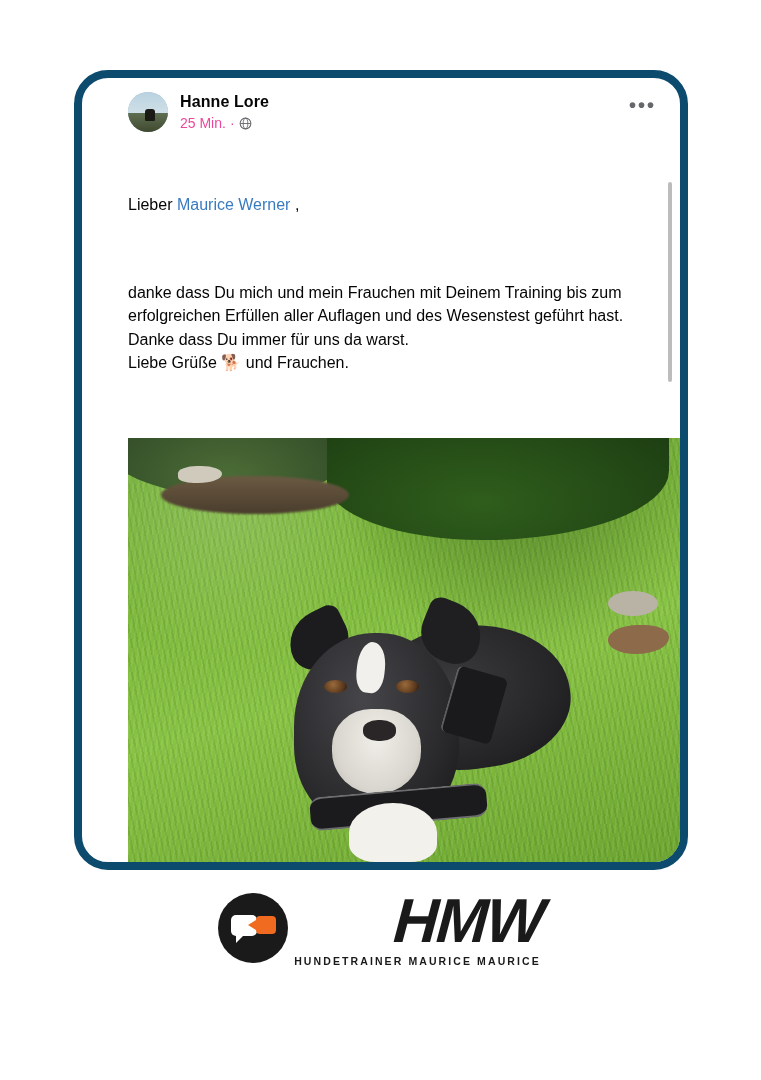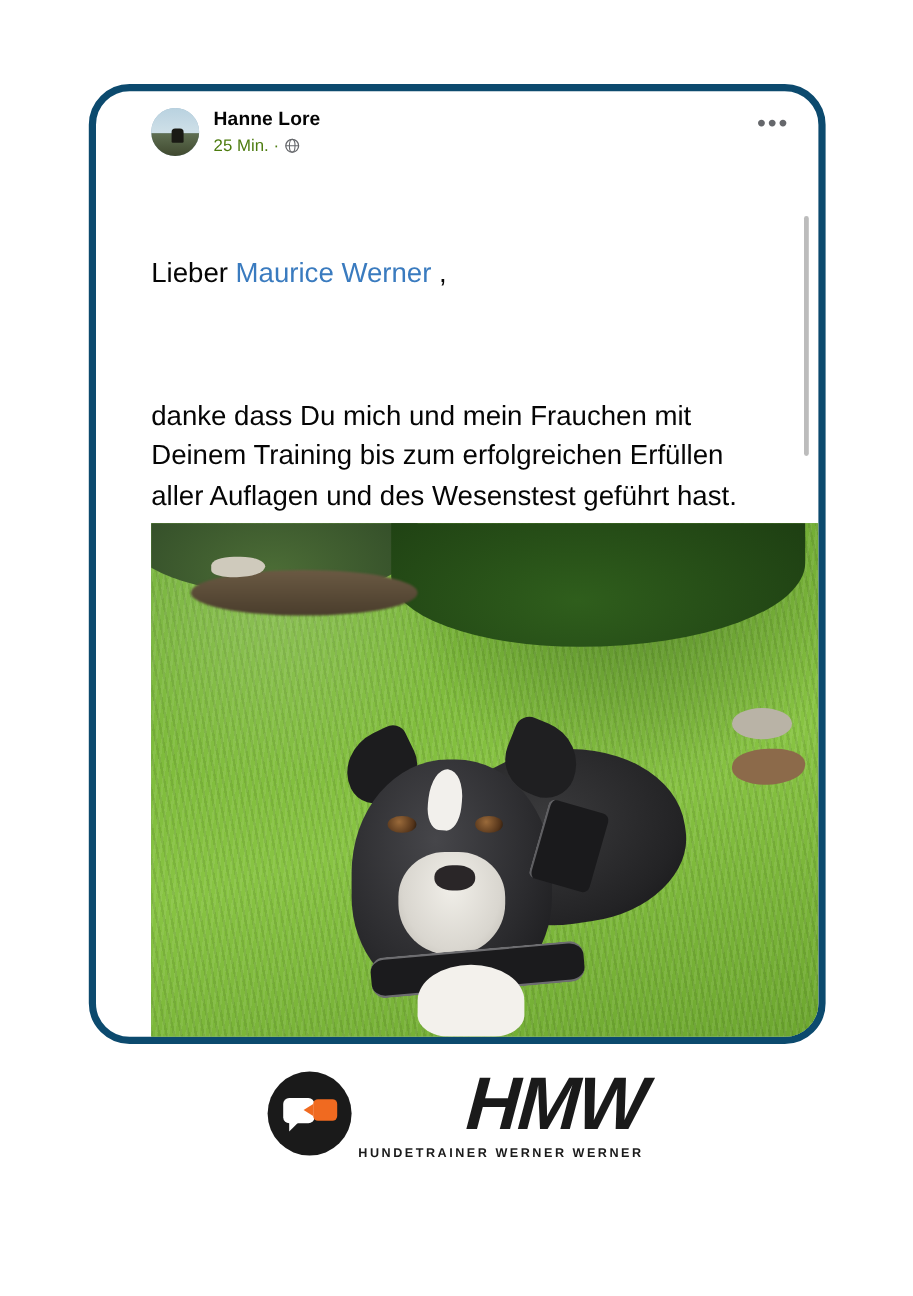--- a/index.html
+++ b/index.html
@@ -15,21 +15,21 @@
     overflow: hidden;
   }
 
   
   .frame {
     position: absolute;
     left: 74px;
     top: 70px;
     width: 614px;
     height: 800px;
-    border: 6px solid #0c4a6e;
+    border: 8px solid #0c4a6e;
     border-radius: 34px;
     box-sizing: border-box;
     background: #ffffff;
     overflow: hidden;
   }
   .post {
     position: absolute;
     left: 0;
     top: 0;
     right: 0;
@@ -81,38 +81,38 @@
     font-weight: bold;
     color: #050505;
     letter-spacing: .1px;
   }
   .meta-row {
     display: flex;
     align-items: center;
     gap: 4px;
     margin-top: 4px;
     font-size: 14px;
-    color: #4d7c0f;
+    color: #ec4899;
   }
   .globe-icon svg { display: block; }
   .more-icon {
     position: absolute;
     right: 24px;
     top: 22px;
     color: #65676b;
     font-size: 20px;
     letter-spacing: 2px;
     line-height: 10px;
     font-weight: bold;
   }
 
   
   .post-text {
     padding: 14px 30px 0 46px;
-    font-size: 23px;
+    font-size: 16px;
     line-height: 1.46;
     color: #050505;
     white-space: pre-wrap;
     word-wrap: break-word;
   }
   .mention {
     color: #3a7bbf;
   }
   .para {
     margin: 0 0 18px 0;
@@ -468,16 +468,16 @@
 </div>
 
 <div class="logo">
   <div class="logo-inner">
     <div class="logo-mark">
       <div class="bubble"></div>
       <div class="cam"></div>
     </div>
     <div class="logo-text">
       <div class="logo-hmw">HMW</div>
-      <div class="logo-sub">HUNDETRAINER WERNER WERNER</div>
+      <div class="logo-sub">HUNDETRAINER MAURICE MAURICE</div>
     </div>
   </div>
 </div>
 
 </body></html>

